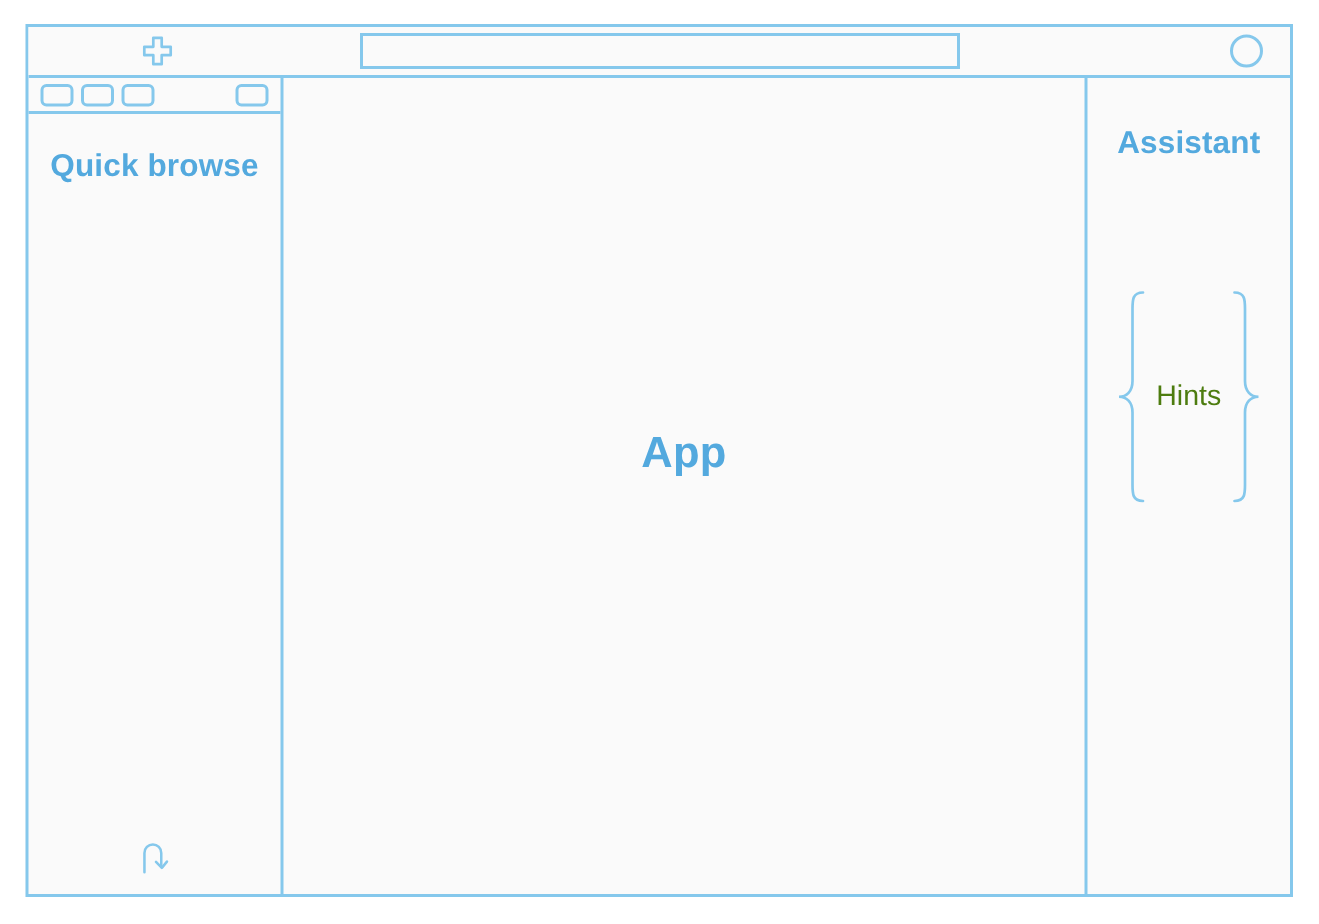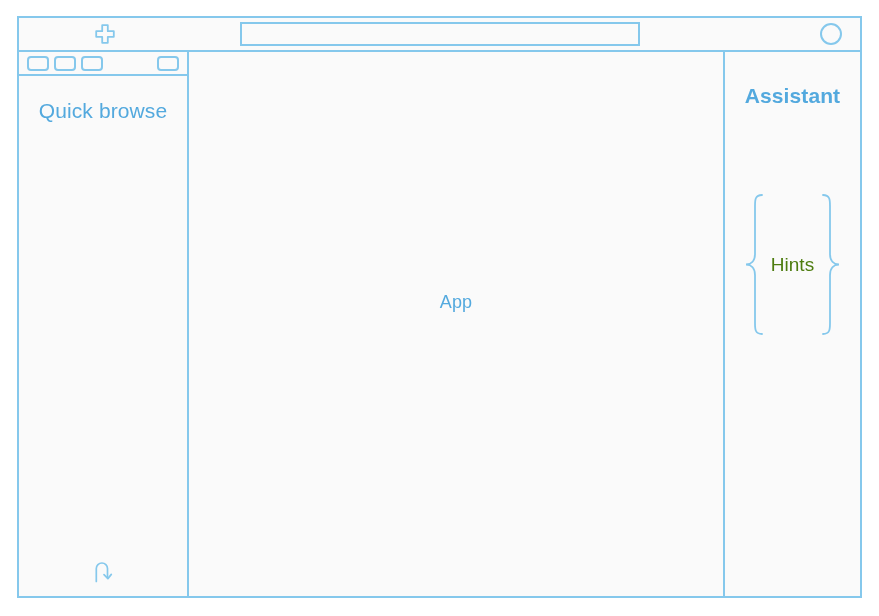--- a/index.html
+++ b/index.html
@@ -161,41 +161,41 @@
     flex: 1 1 auto;
     position: relative;
   }
   .sidebar-title {
     position: absolute;
     left: 0;
     right: 0;
     top: 22px;
     text-align: center;
     font-size: 21px;
-    font-weight: normal;
+    font-weight: bold;
     line-height: 1.28;
     color: #53a9de;
     letter-spacing: 0.1px;
   }
   .sidebar-bottom-icon {
     position: absolute;
     left: 0;
     right: 0;
     bottom: 10px;
     display: flex;
     align-items: center;
     justify-content: center;
   }
   .uturn-icon { width: 28px; height: 28px; display: block; }
   .uturn-icon svg { display: block; }
 
   
   .app-label {
-    font-size: 18px;
-    font-weight: normal;
+    font-size: 29px;
+    font-weight: bold;
     color: #53a9de;
     letter-spacing: 0.2px;
     margin-top: -44px;
   }
 
   
   .assistant-title {
     position: absolute;
     left: 0;
     right: 0;

